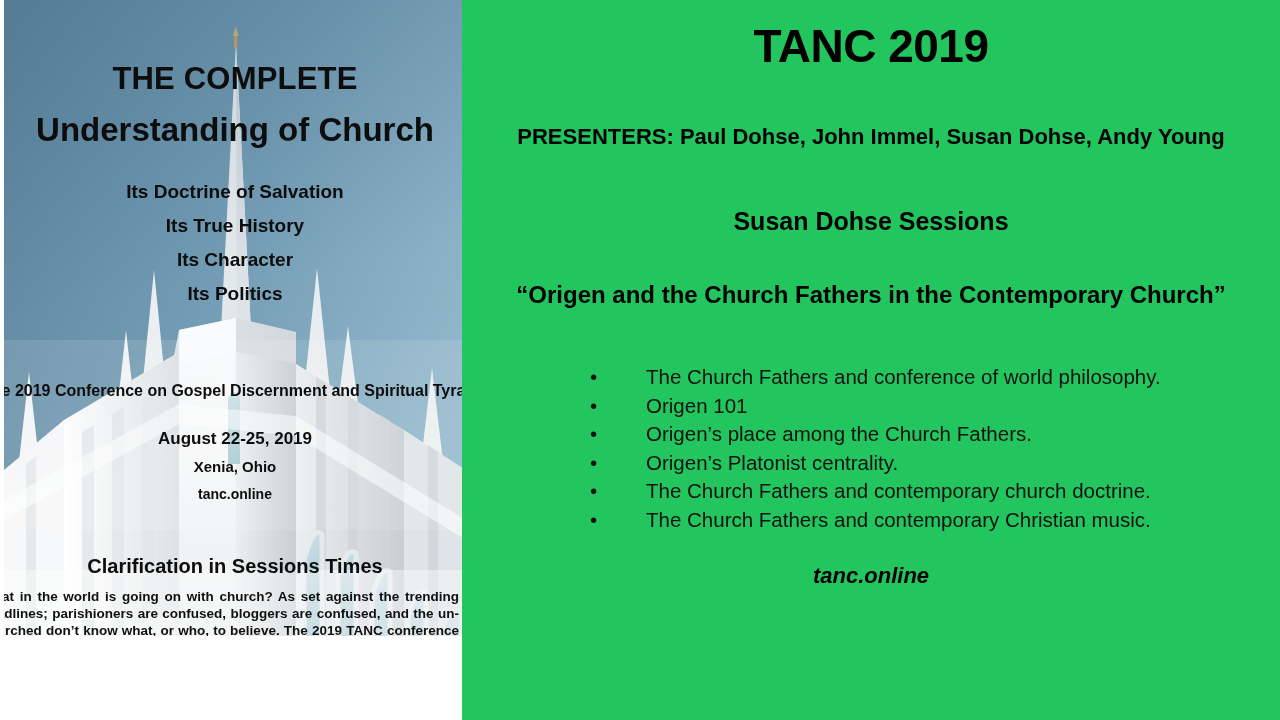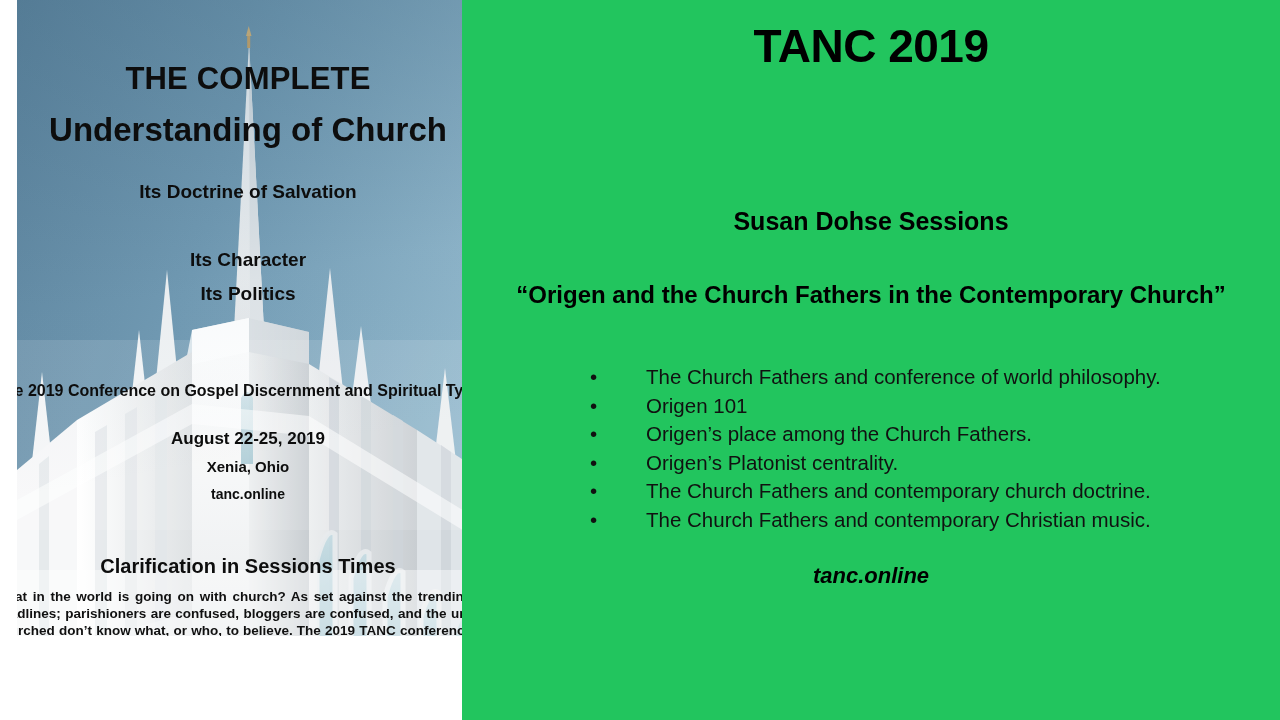--- a/index.html
+++ b/index.html
@@ -18,21 +18,21 @@
     position: relative;
     width: 1280px;
     height: 720px;
     background: #ffffff;
     overflow: hidden;
   }
 
   
   .poster {
     position: absolute;
-    left: 17px;
+    left: 4px;
     top: 0;
     width: 462px;
     height: 636px;
     overflow: hidden;
     background: linear-gradient(105deg, #5d849e 0%, #6a90a8 28%, #79a0b8 58%, #8ab2c8 82%, #9ec2d4 100%);
   }
   
   .sky-shade {
     position: absolute;
     inset: 0;
@@ -265,38 +265,40 @@
       </svg>
     </div>
 
     <div class="sky-shade"></div>
 
     <div class="poster-text">
       <div class="p-line p-title1">THE COMPLETE</div>
       <div class="p-line p-title2">Understanding of Church</div>
 
       <div class="p-line p-sub p-sub1">Its Doctrine of Salvation</div>
+      <div class="p-line p-sub p-sub2">Its True History</div>
       <div class="p-line p-sub p-sub3">Its Character</div>
       <div class="p-line p-sub p-sub4">Its Politics</div>
 
       <div class="p-line p-conf">The 2019 Conference on Gospel Discernment and  Spiritual Tyranny</div>
       <div class="p-line p-date">August 22-25, 2019</div>
       <div class="p-line p-city">Xenia, Ohio</div>
       <div class="p-line p-url">tanc.online</div>
 
       <div class="p-line p-clarify">Clarification in Sessions Times</div>
 
       <div class="p-para">What in the world is going on with church? As set against the trending headlines; parishioners are confused, bloggers are confused, and the un-churched don’t know what, or who, to believe. The 2019 TANC conference will examine the true unrevised history of church, its foundational philoso-phy, and how this has formed its present character. And finally, how can we know its future role in history?</div>
     </div>
   </div>
 
   <div class="content">
 
     <div class="c-line c-title">TANC 2019</div>
 
+    <div class="c-line c-presenters">PRESENTERS: Paul Dohse, John Immel, Susan Dohse, Andy Young</div>
 
     <div class="c-line c-sessions">Susan Dohse Sessions</div>
 
     <div class="c-line c-quote">“Origen and the Church Fathers in the Contemporary Church”</div>
 
     <ul class="bullets">
       <li>
         <span class="dot">•</span>
         <span>The Church Fathers and conference of world philosophy.</span>
       </li>

